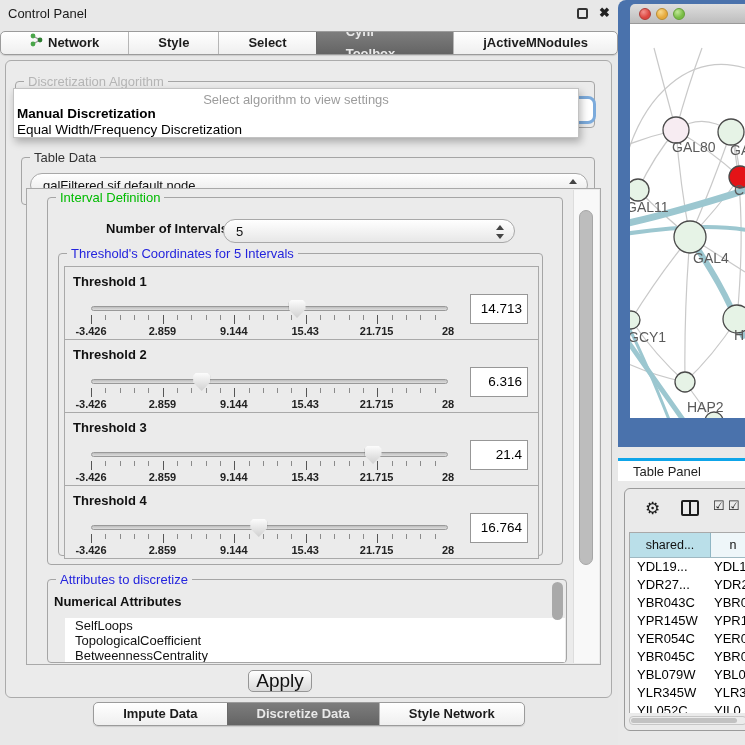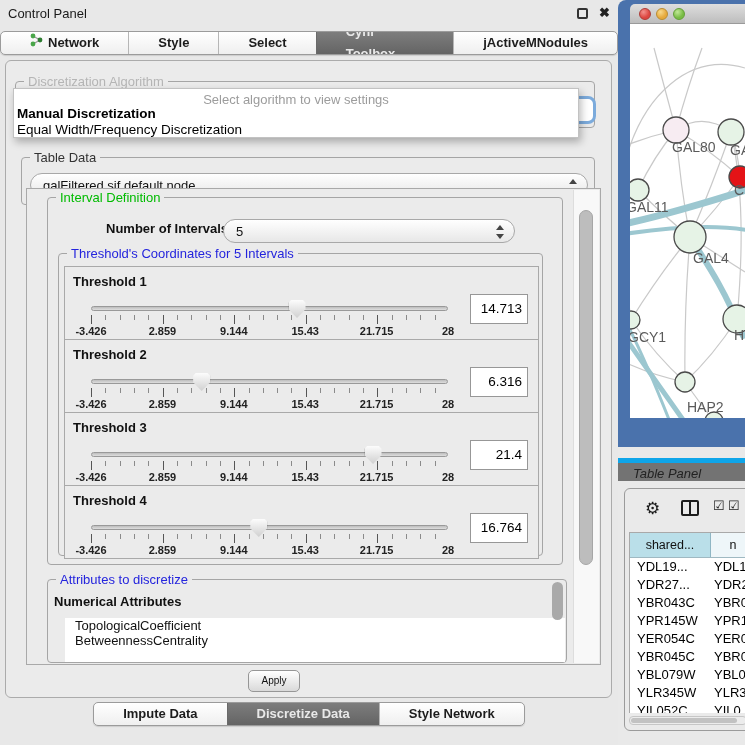--- a/index.html
+++ b/index.html
@@ -70,33 +70,33 @@
 
   .attrs-group { left:20px; top:390px; width:520px; height:84px; }
   .attrs-label { position:absolute; left:6px; top:14px; font-size:13px; font-weight:bold; color:#111; }
   .attrs-list { position:absolute; left:17px; top:38px; width:500px; height:44px; background:#fff; overflow:hidden; }
   .attr-item { font-size:13px; color:#111; line-height:15px; padding-left:10px; white-space:nowrap; }
   .attrs-vscroll { position:absolute; right:3px; top:2px; width:11px; height:38px; border-radius:6px; background:#a9a9a9; }
 
   .v-gutter { position:absolute; right:1px; top:1px; bottom:1px; width:26px; background:#f8f8f8; border-left:1px solid #ddd; }
   .v-thumb { position:absolute; left:5px; top:20px; width:14px; height:355px; border-radius:7px; background:#bdbdbd; border:1px solid #a6a6a6; }
 
-  .apply-btn { position:absolute; left:242px; top:609px; width:52px; height:22px; border:1px solid #969696; border-radius:5px; background:linear-gradient(#ffffff,#d9d9d9); font-size:10px; color:#111; text-align:center; line-height:20px; }
+  .apply-btn { position:absolute; left:242px; top:609px; width:64px; height:22px; border:1px solid #969696; border-radius:5px; background:linear-gradient(#ffffff,#d9d9d9); font-size:19px; color:#111; text-align:center; line-height:20px; }
 
   
   .right-pane { position:absolute; left:618px; top:0; width:127px; height:745px; background:#e9e9e9; }
   .mac-window { position:absolute; left:0; top:0; width:127px; height:447px; background:#4a72ac; border-radius:8px 0 0 0; }
   .mac-titlebar { position:absolute; left:12px; top:4px; right:0; height:20px; background:linear-gradient(#dedede,#bdbdbd); border-radius:5px 0 0 0; border-bottom:1px solid #9a9a9a; }
   .light { position:absolute; top:4px; width:12px; height:12px; border-radius:50%; }
   .light.red    { left:9px;  background:radial-gradient(circle at 35% 30%, #f3928d, #dd4640 60%); border:1px solid #ad3b36; }
   .light.yellow { left:26px; background:radial-gradient(circle at 35% 30%, #f7d98b, #e6a93c 60%); border:1px solid #bb8c2f; }
   .light.green  { left:43px; background:radial-gradient(circle at 35% 30%, #c0e796, #79bc45 60%); border:1px solid #63a037; }
   .net-canvas { position:absolute; left:12px; top:24px; width:115px; height:394px; background:#fff; overflow:hidden; }
 
-  .tp-headerbar { position:absolute; left:0; top:458px; width:127px; height:23px; background:#737373; border-top:5px solid #0ea5e9;font-style:italic; }
+  .tp-headerbar { position:absolute; left:0; top:458px; width:127px; height:23px; background:#ffffff; border-top:3px solid #0ea5e9; }
   .tp-title { position:absolute; left:15px; top:3px; font-size:13px; color:#222; }
 
   .table-window { position:absolute; left:6px; top:488px; width:130px; height:243px; border:1px solid #9b9b9b; border-radius:6px; background:#eaeaea; }
   .tw-toolbar { position:absolute; left:0; top:0; width:100%; height:42px; }
   .gear-ic { position:absolute; left:20px; top:9px; font-size:17px; color:#1c1c1c; }
   .split-ic { position:absolute; left:56px; top:11px; width:18px; height:16px; border:2px solid #1c1c1c; border-radius:2px; }
   .split-ic::before { content:""; position:absolute; left:6px; top:0; width:2px; height:12px; background:#1c1c1c; }
   .check-ic { position:absolute; top:9px; font-size:13px; color:#1c1c1c; }
   .check-ic.c1 { left:88px; } .check-ic.c2 { left:103px; }
 
@@ -253,20 +253,21 @@
     <div class="th-value">16.764</div>
   </div>
             </div>
         </div>
       </div>
 
       <div class="group attrs-group">
         <span class="gtitle blue">Attributes to discretize</span>
         <span class="attrs-label">Numerical Attributes</span>
         <div class="attrs-list" id="attrs-list">
+            <div class="attr-item">SelfLoops</div>
             <div class="attr-item">TopologicalCoefficient</div>
             <div class="attr-item">BetweennessCentrality</div>
           </div>
         <div class="attrs-vscroll"></div>
       </div>
 
       <div class="v-gutter">
         <div class="v-thumb"></div>
       </div>
     </div>

